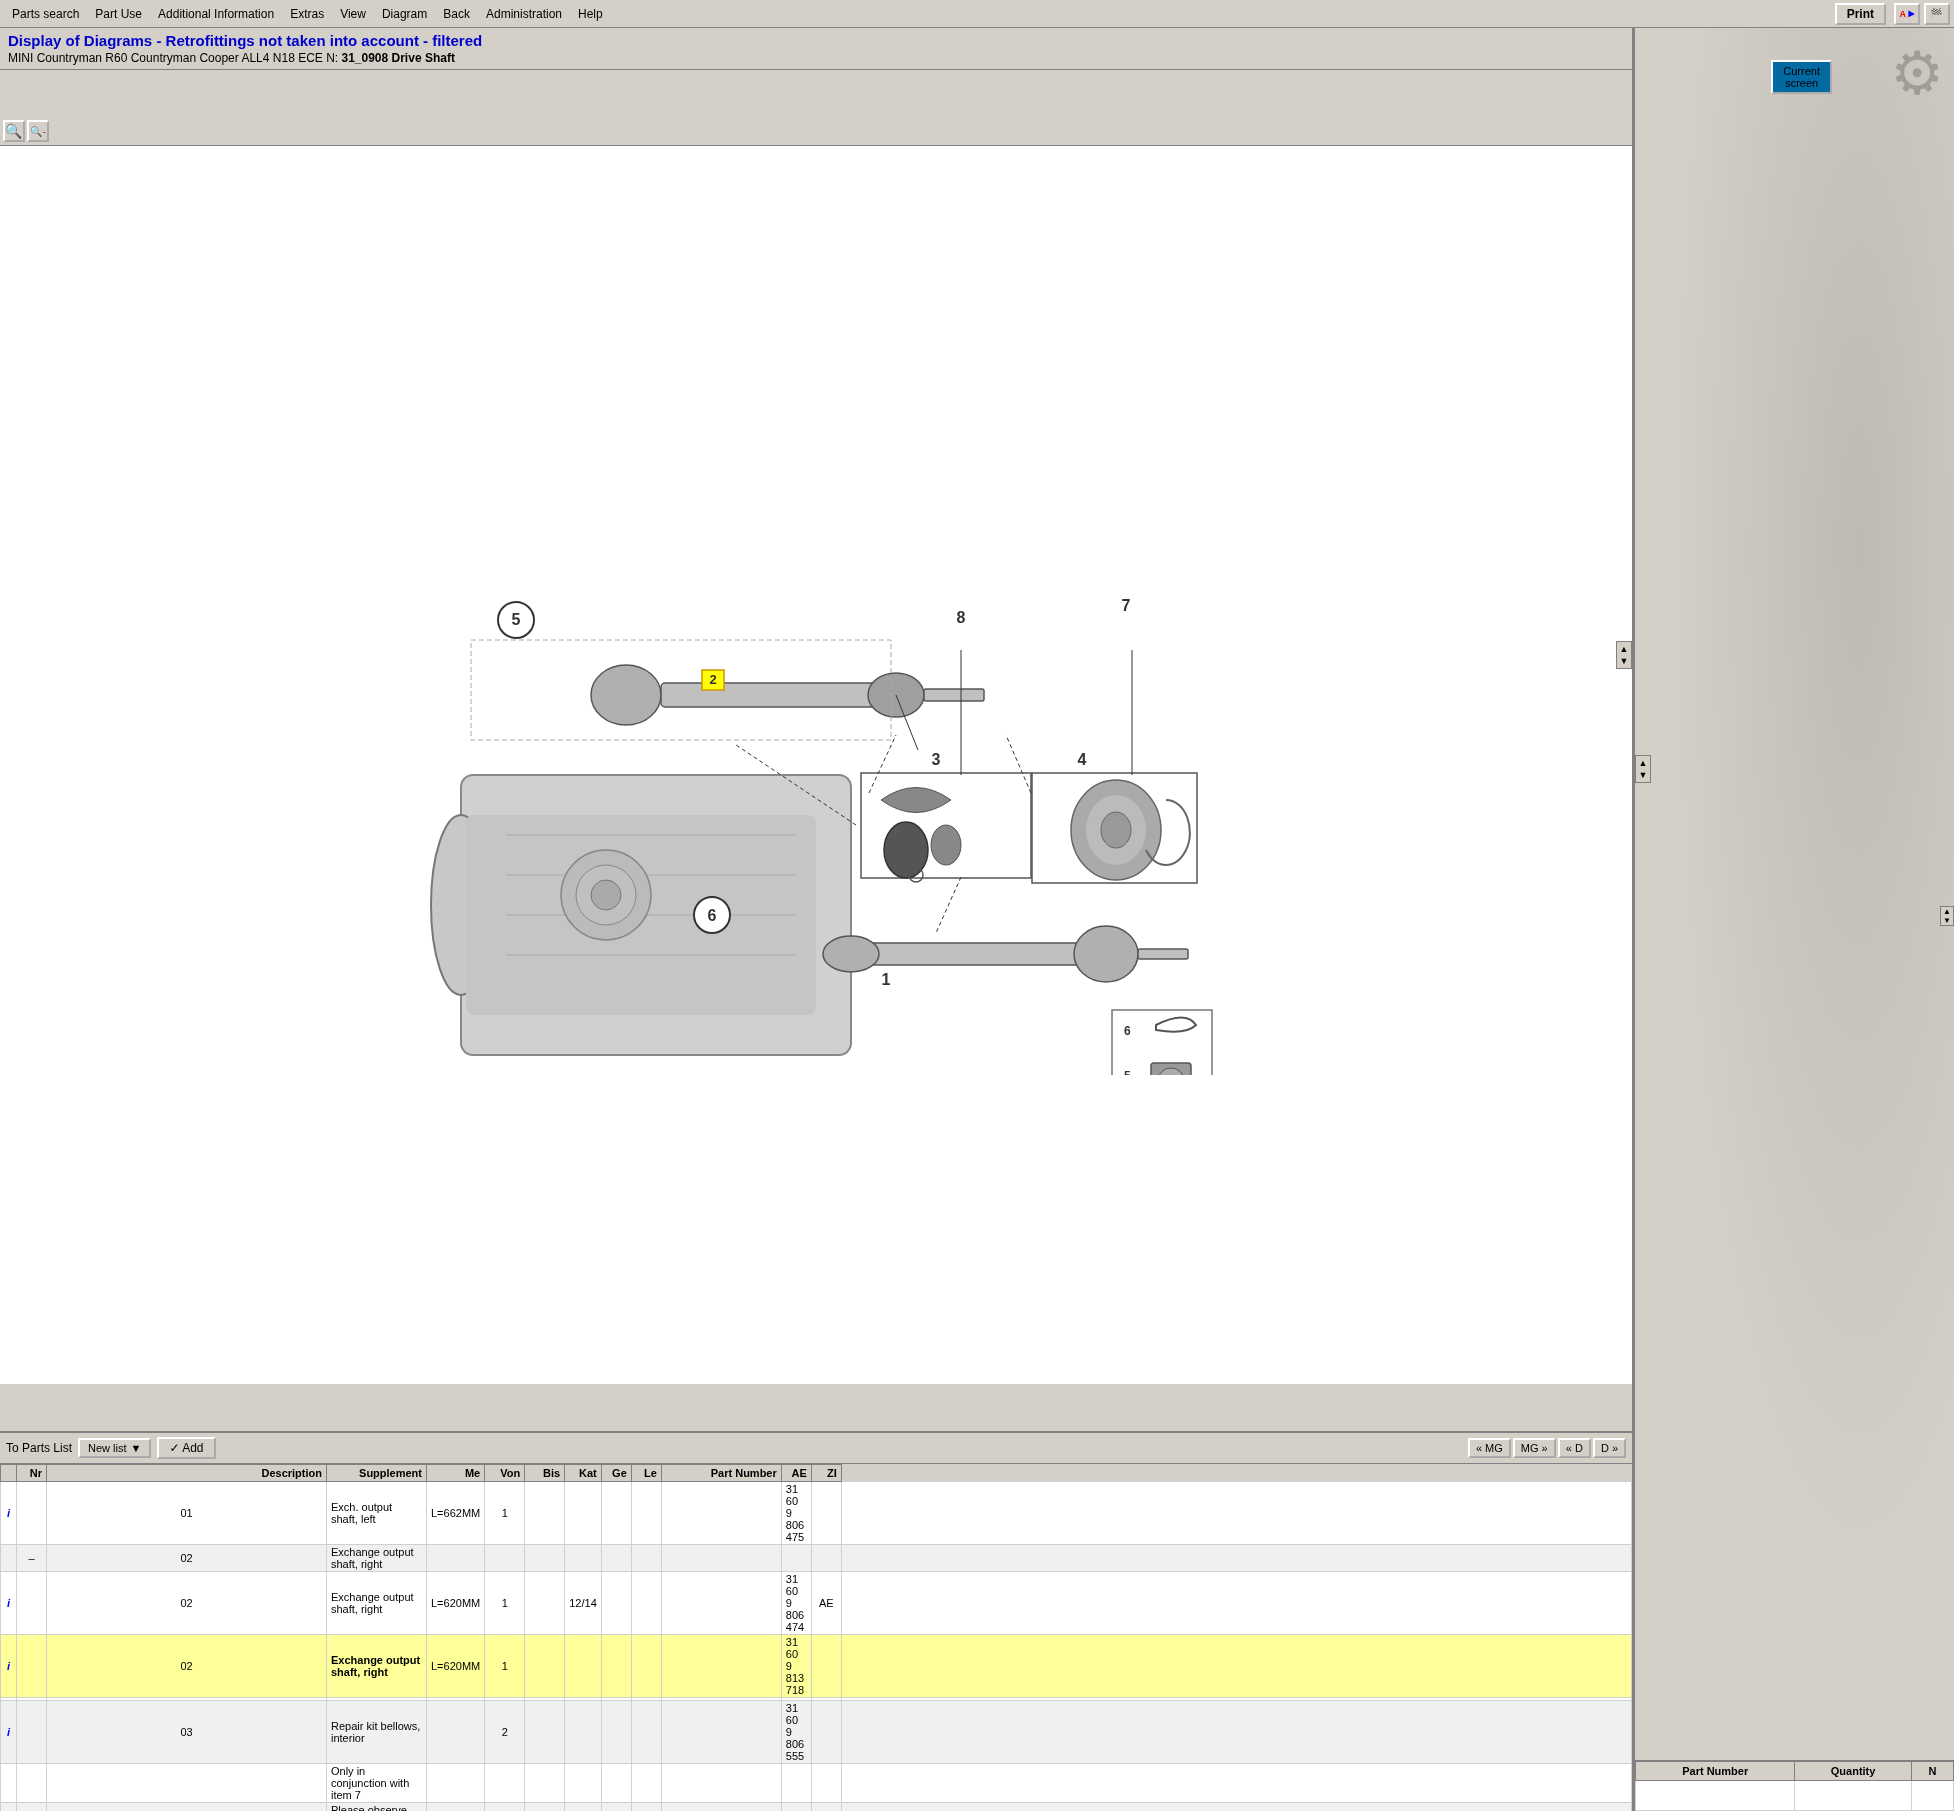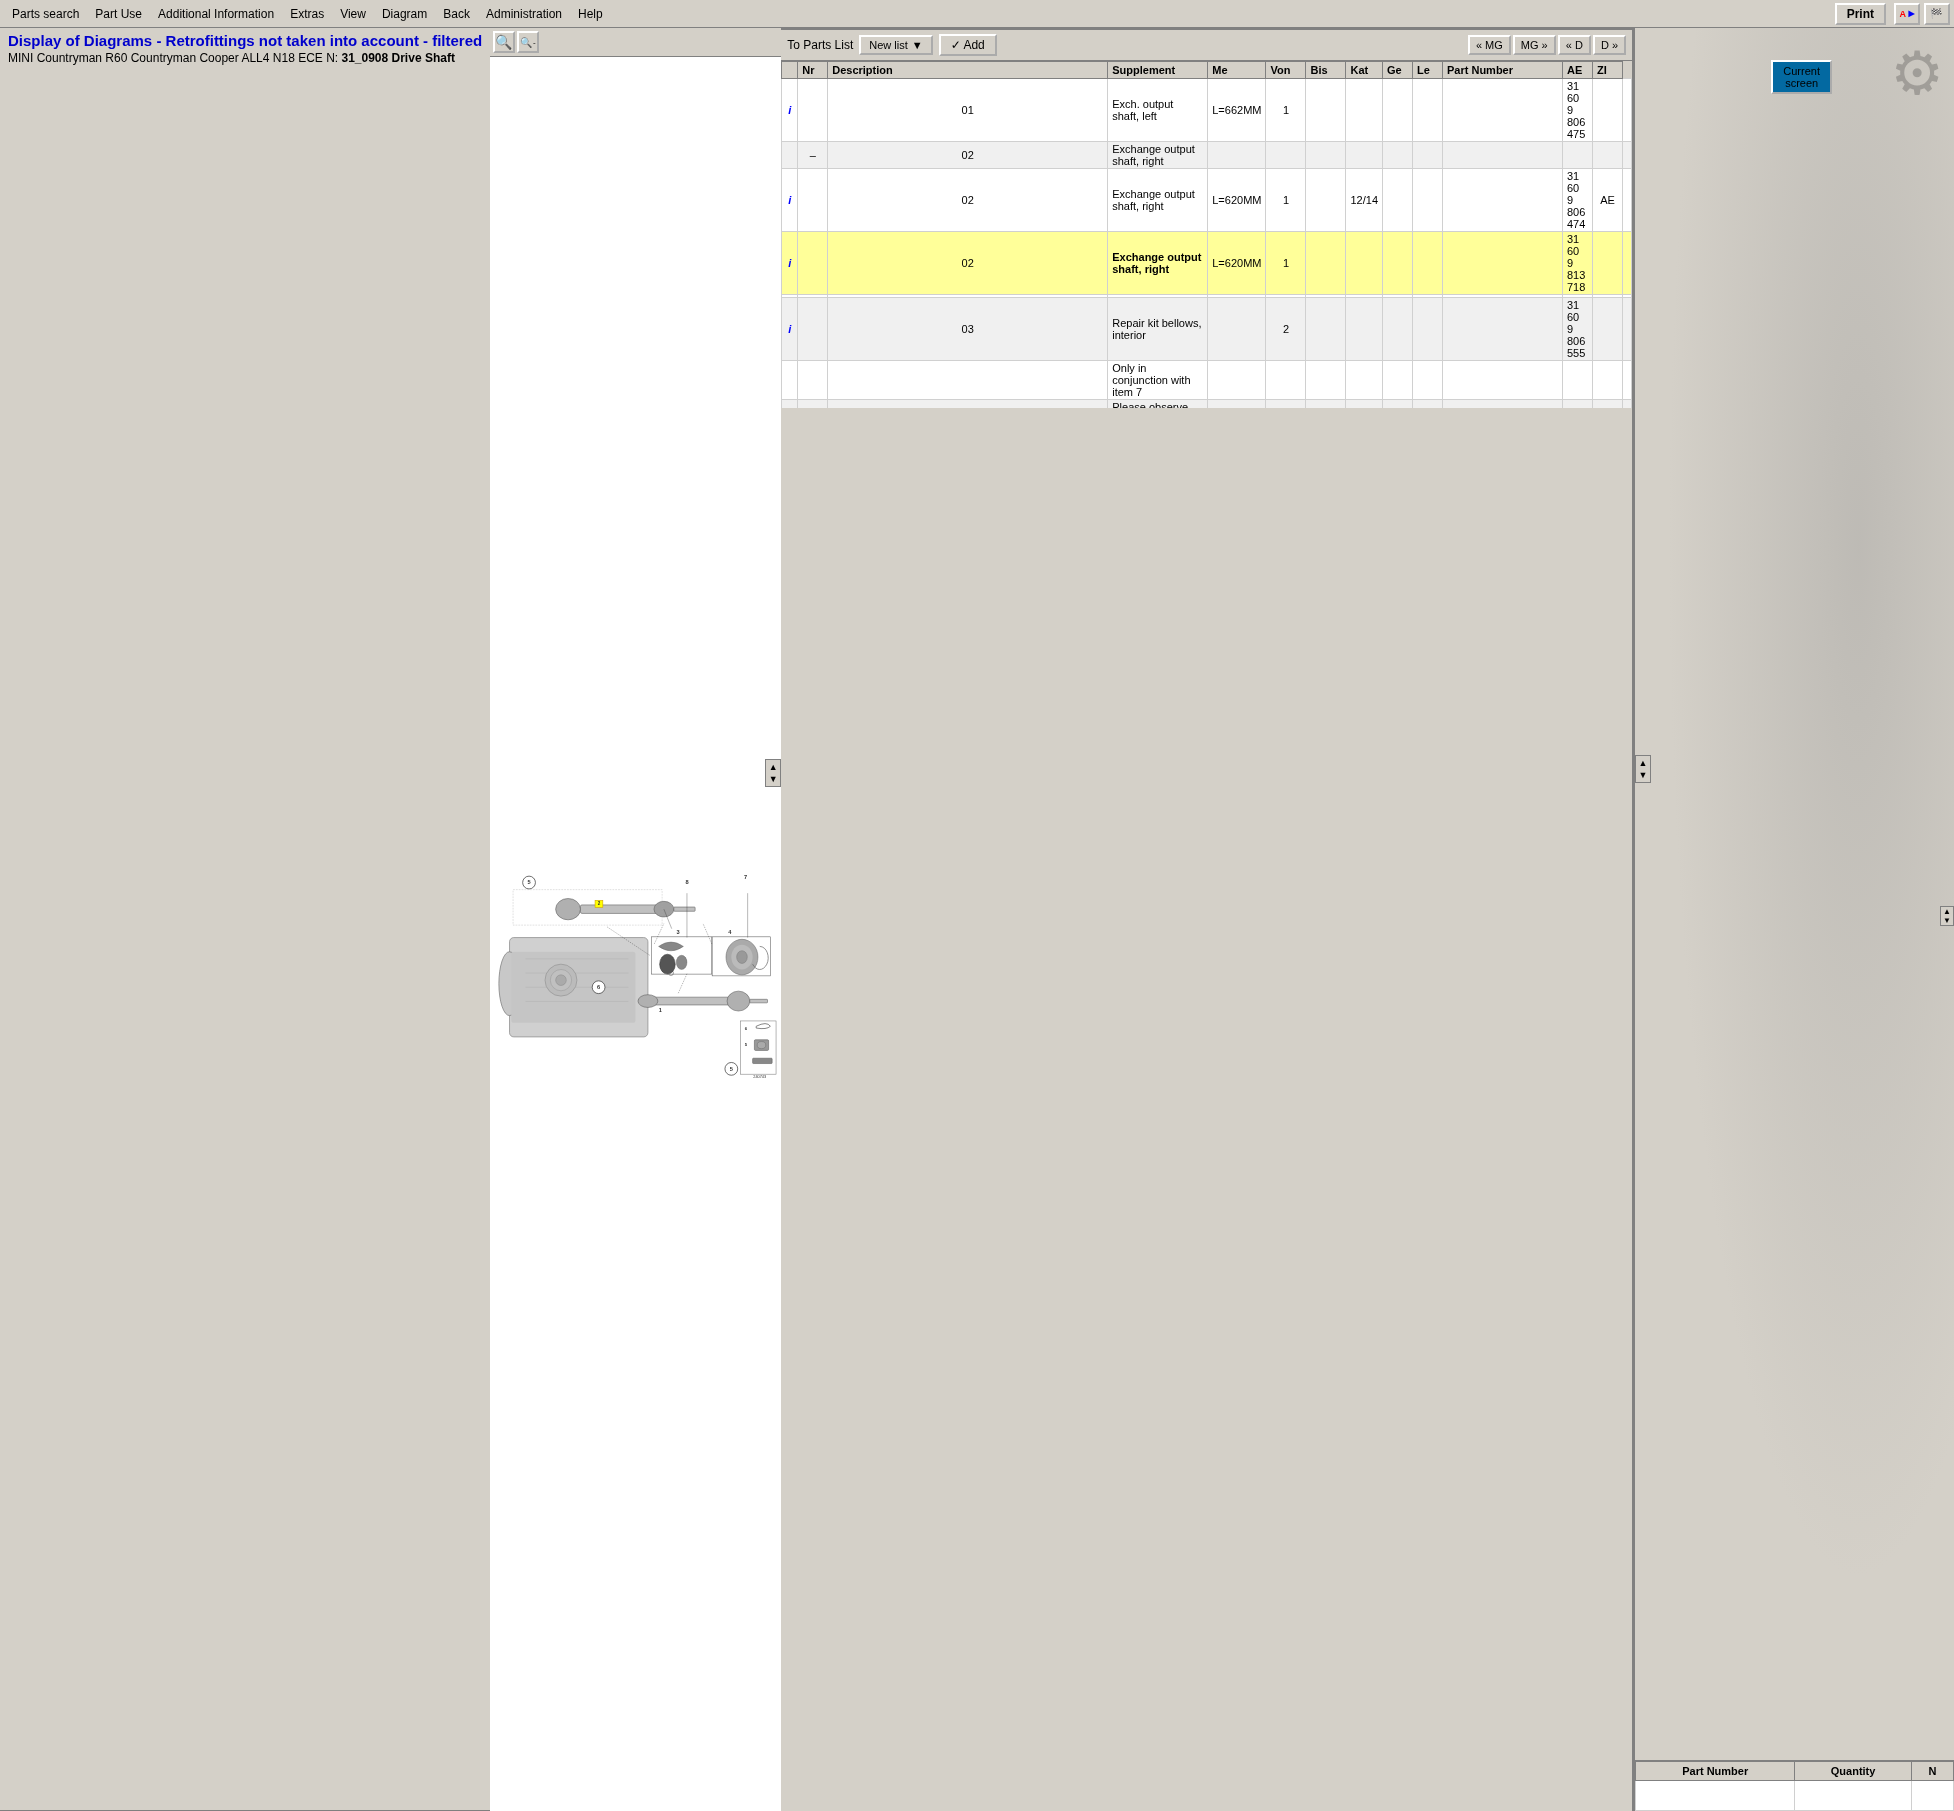--- a/index.html
+++ b/index.html
@@ -87,21 +87,21 @@
 
     
     #parts-table-wrapper { overflow-y: auto; flex: 1; }
     table.parts-table {
       width: 100%; border-collapse: collapse; font-size: 11px;
     }
     table.parts-table thead tr {
       background: #d4d0c8;
     }
     table.parts-table thead th {
-      border: 1px solid #808080; padding: 2px 4px; text-align: left;
+      border: 1px solid #808080; padding: 2px 4px; text-align: right;
       font-weight: bold; background: #d4d0c8;
     }
     table.parts-table tbody tr { background: #fff; }
     table.parts-table tbody tr:nth-child(even) { background: #f0f0f0; }
     table.parts-table tbody td {
       border: 1px solid #d0d0d0; padding: 1px 4px; font-size: 11px;
     }
 
     
     #right-panel {
@@ -150,21 +150,21 @@
     <div class="toolbar-icon">🏁</div>
   </div>
 </div>
 
 <div style="position:absolute;right:62px;top:30px;z-index:100;">
   <button class="current-screen-btn">Current screen</button>
 </div>
 
 <div id="main" style="height:calc(100vh - 28px);display:flex;">
 
-  <div id="left-panel" style="flex:1;display:flex;flex-direction:row;border-right:2px solid #808080;min-width:0;">
+  <div id="left-panel" style="flex:1;display:flex;flex-direction:column;border-right:2px solid #808080;min-width:0;gap:47px;">
 
     <div id="title-bar">
       <div style="font-size:15px;font-weight:bold;color:#0000cc;">Display of Diagrams - Retrofittings not taken into account - filtered</div>
       <div style="font-size:12px;margin-top:2px;">
         <span>MINI Countryman R60 Countryman Cooper ALL4 N18 ECE  N: </span><span style="font-weight:bold;">31_0908 Drive Shaft</span>
       </div>
     </div>
 
     <div id="diagram-wrapper" style="flex:1;display:flex;flex-direction:column;min-height:0;">
       <div id="diagram-toolbar">

